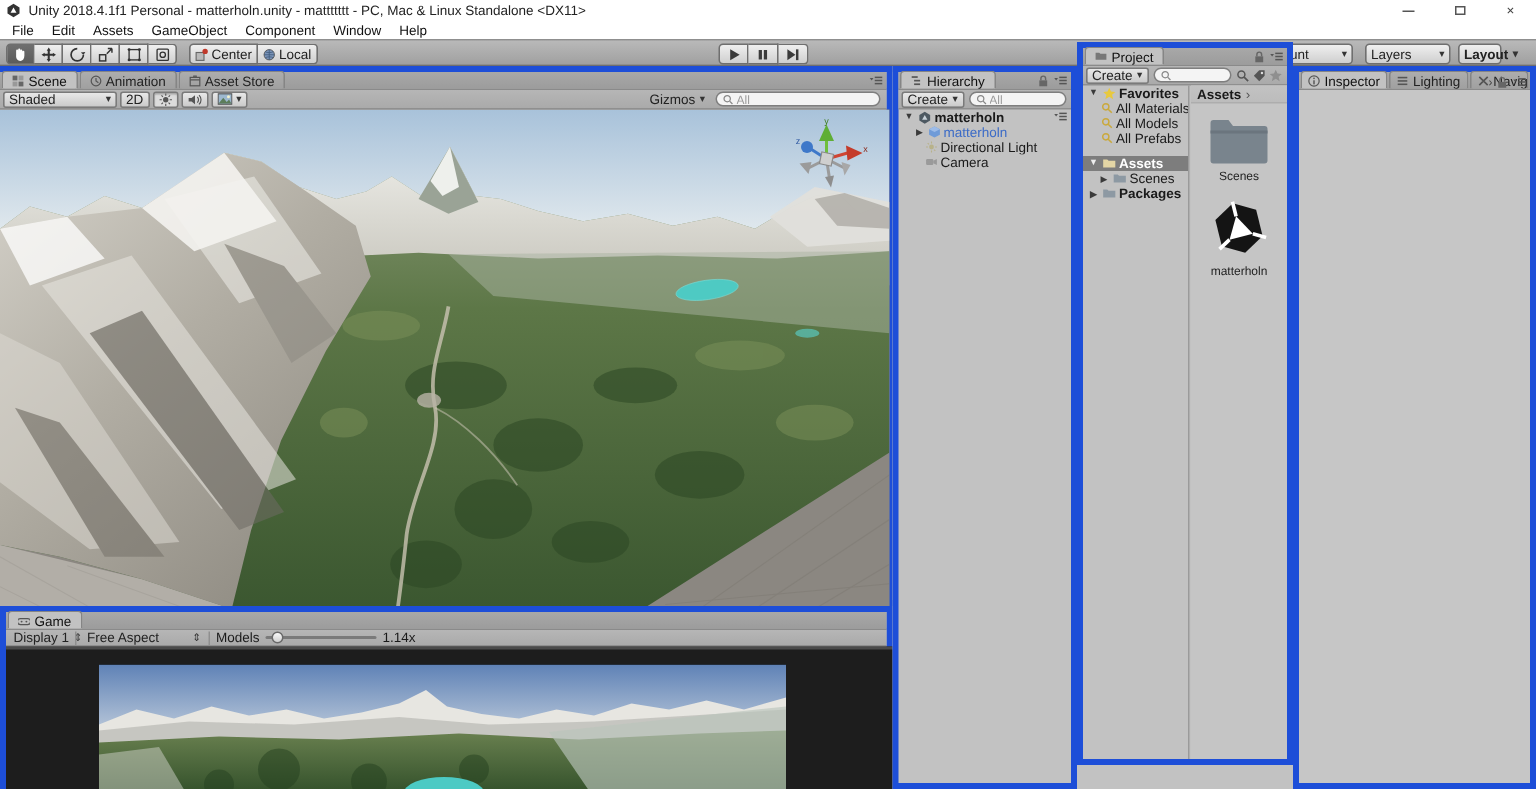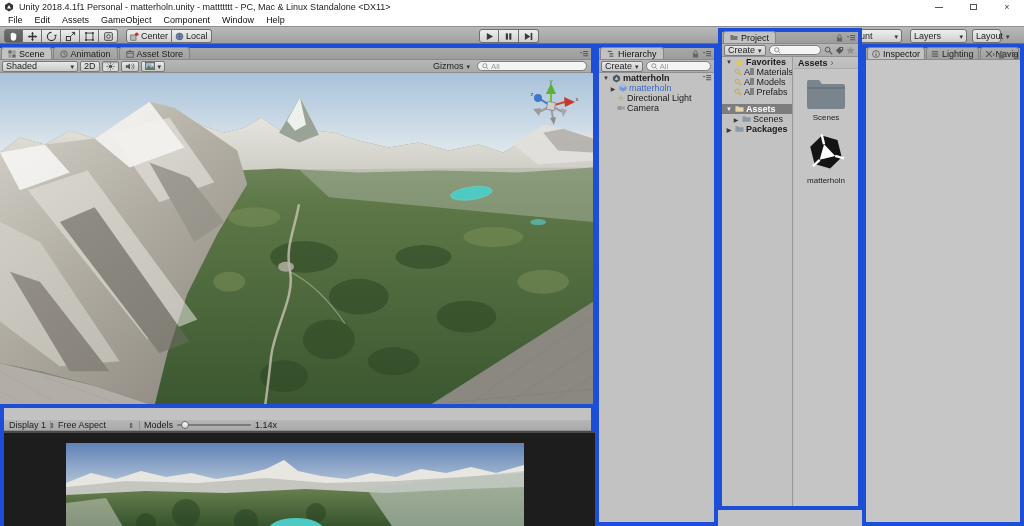--- a/index.html
+++ b/index.html
@@ -223,21 +223,21 @@
         <span class="caret">▾</span>
       </span>
     </div>
     <div class="tgroup" style="left:910px;">
       <span class="tbtn single ddl-between" style="width:57px;">
         <span>Layers</span>
         <span class="caret">▾</span>
       </span>
     </div>
     <div class="tgroup" style="left:972px;">
-      <span class="tbtn single ddl-between" style="width:29px;">
+      <span class="tbtn single ddl-between" style="width:29px;font-weight:bold;">
         <span>Layout</span>
         <span class="caret">▾</span>
       </span>
     </div>
   </div>
 
   <div class="panel" id="scene-panel">
     <div class="tabbar">
       <span class="tab active">
         <span class="icon">
@@ -439,20 +439,32 @@
         <circle cx="15" cy="19" r="4" fill="#3e78c9"></circle>
         <rect x="24" y="23" width="8" height="8" fill="#cfcfcf" stroke="#8a8a8a" stroke-width="0.8" transform="rotate(12 28 27)"></rect>
         <text x="28" y="3.5" font-size="6" fill="#3f7d22" text-anchor="middle">y</text>
         <text x="54" y="22" font-size="6" fill="#8c2c1e" text-anchor="middle">x</text>
         <text x="9" y="17" font-size="6" fill="#2a55a0" text-anchor="middle">z</text>
       </svg>
     </div>
   </div>
 
   <div class="panel" id="game-panel">
+    <div class="tabbar">
+      <span class="tab active">
+        <span class="icon">
+            <svg width="8" height="8" viewBox="0 0 10 10">
+              <path d="M2 3 h6 a2.5 2.5 0 0 1 0 5 h-6 a2.5 2.5 0 0 1 0-5 z" fill="none" stroke="#555" stroke-width="1"></path>
+              <circle cx="3" cy="5.5" r="0.8" fill="#555"></circle>
+              <circle cx="7" cy="5.5" r="0.8" fill="#555"></circle>
+            </svg>
+          </span>
+        <span>Game</span>
+      </span>
+    </div>
     <div class="microbar" id="game-toolbar">
       <span class="mbtn flat" style="width:42px;justify-content:space-between;display:flex;">
         <span>Display 1</span>
         <span class="caret">⇕</span>
       </span>
       <span style="width:1px;height:9px;background:#8f8f8f;margin:0 2px;"></span>
       <span class="mbtn flat" style="width:82px;justify-content:space-between;display:flex;">
         <span>Free Aspect</span>
         <span class="caret">⇕</span>
       </span>

